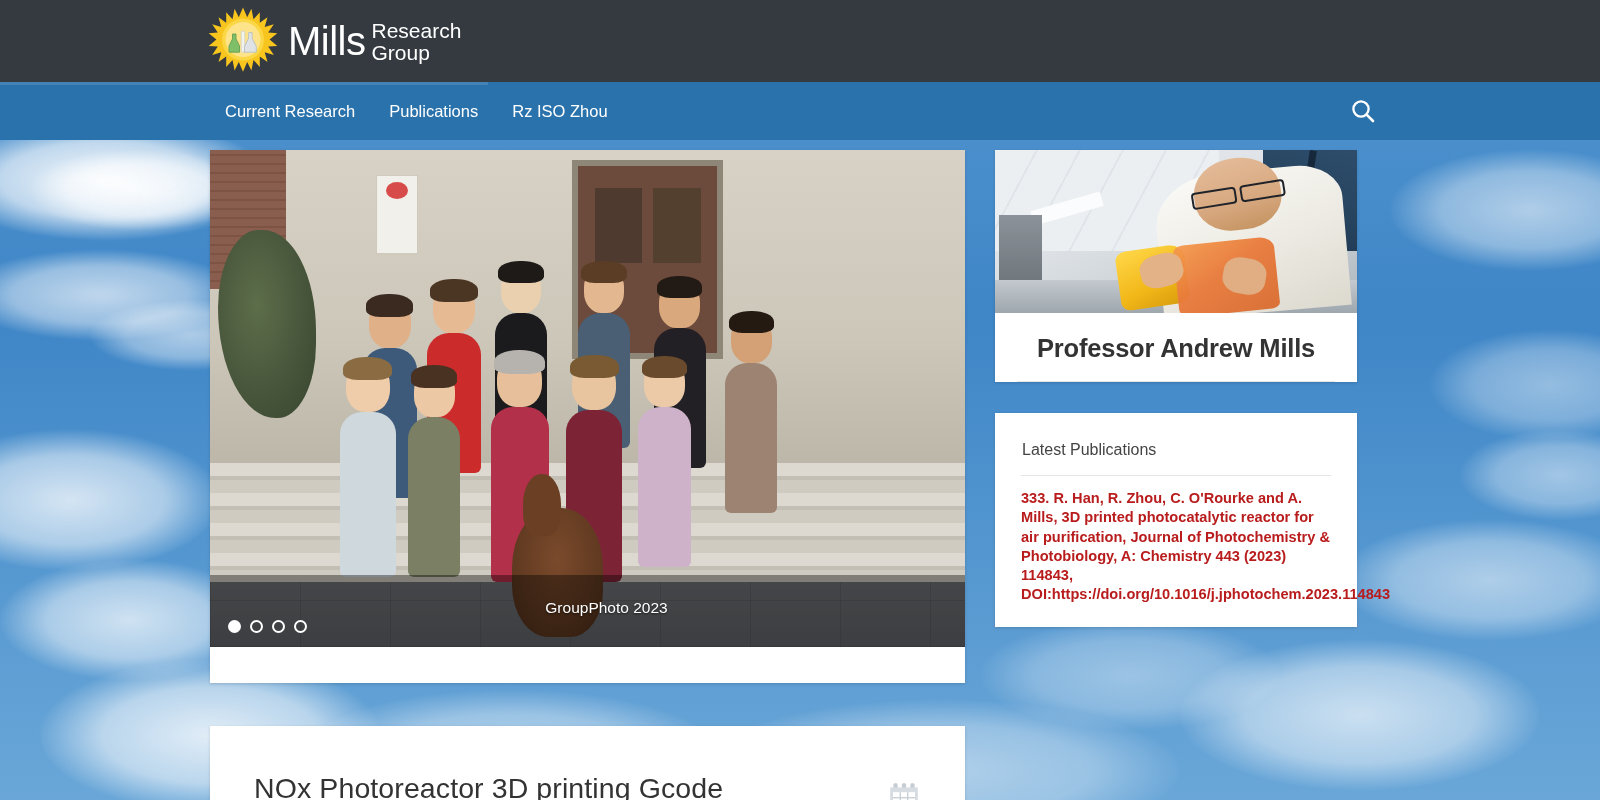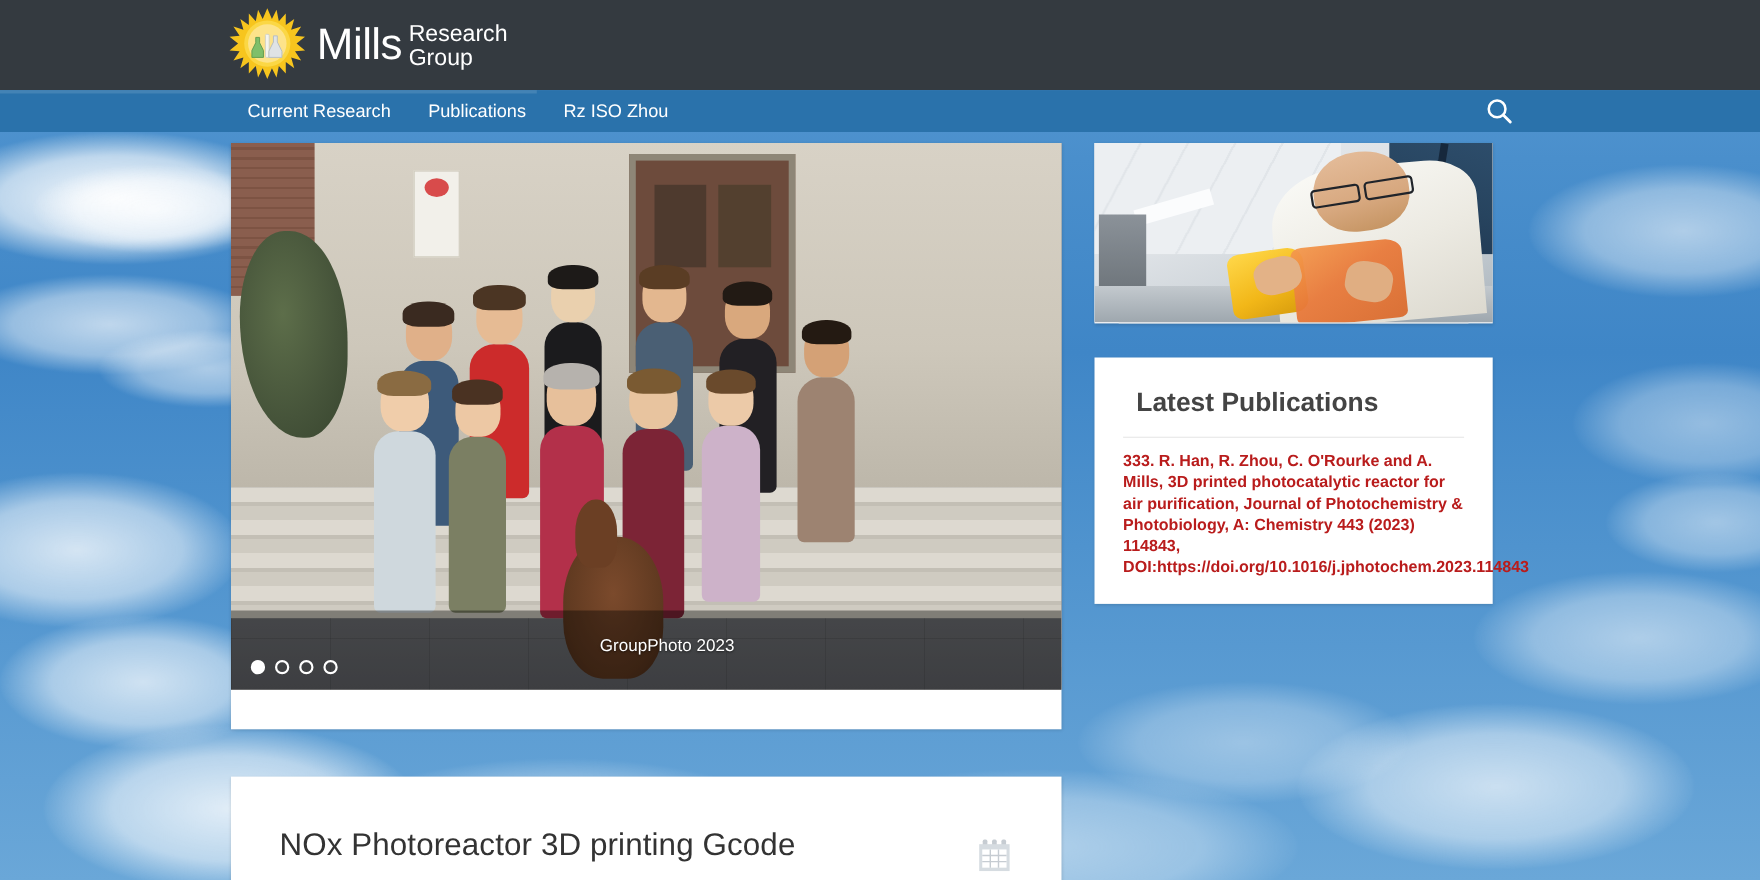--- a/index.html
+++ b/index.html
@@ -85,21 +85,21 @@
     line-height: 1.03;
     font-weight: 400;
     padding-top: 2px;
     justify-content: space-between;
   }
 
   
   #main-nav {
     position: relative;
     z-index: 5;
-    height: 38px;
+    height: 58px;
     background: #2a72ab;
     display: flex;
     align-items: center;
   }
   #nav-active-strip {
     position: absolute;
     left: 0;
     top: 0;
     width: 488px;
     height: 3px;
@@ -294,24 +294,24 @@
   #prof-divider { height: 1px; background: #e6e6e6; margin: 0 22px; }
   #prof-bio {
     padding: 22px 26px 32px;
     text-align: center;
     font-size: 16px;
     line-height: 1.52;
     color: #8b8f93;
   }
 
   #pubs-title {
-    padding: 28px 38px 16px;
-    font-size: 24px;
+    padding: 28px 27px 16px;
+    font-size: 16px;
     color: #444444;
-    font-weight: 700;
+    font-weight: 400;
   }
   .pubs-list { list-style: none; padding: 0 26px 8px; }
   .pub-item {
     border-top: 1px solid #e6e6e6;
     padding: 13px 0 14px;
   }
   .pub-item a {
     color: #b91c1c;
     font-size: 14.6px;
     line-height: 1.32;
@@ -515,20 +515,21 @@
           <div class="lab-tower"></div>
           <div class="lab-bench"></div>
           <div class="prof-coat"></div>
           <div class="prof-head"></div>
           <div class="prof-glasses"></div>
           <div class="sample-yellow"></div>
           <div class="sample-orange"></div>
           <div class="prof-hand1"></div>
           <div class="prof-hand2"></div>
         </div>
+        <h3 id="prof-name">Professor Andrew Mills</h3>
         <div id="prof-divider"></div>
       </section>
 
       <section class="side-card">
         <h3 id="pubs-title">Latest Publications</h3>
         <ul class="pubs-list">
           <li class="pub-item">
             <a href="#">333. R. Han, R. Zhou, C. O'Rourke and A. Mills, 3D printed photocatalytic reactor for air purification, Journal of Photochemistry &amp; Photobiology, A: Chemistry 443 (2023) 114843, DOI:https://doi.org/10.1016/j.jphotochem.2023.114843</a>
           </li>
 

